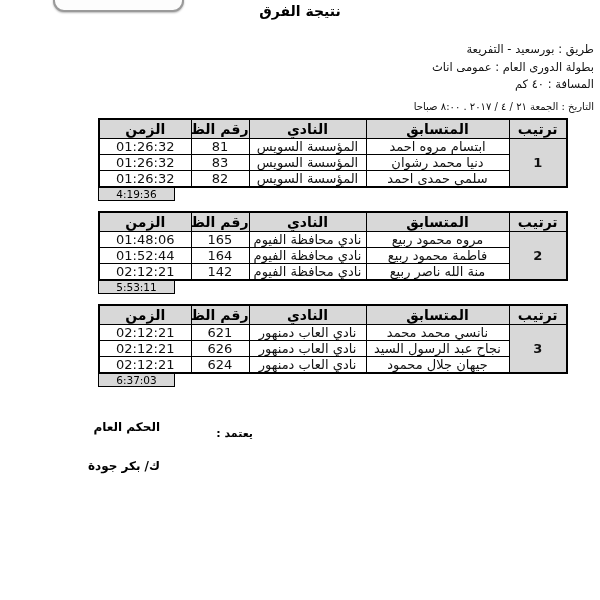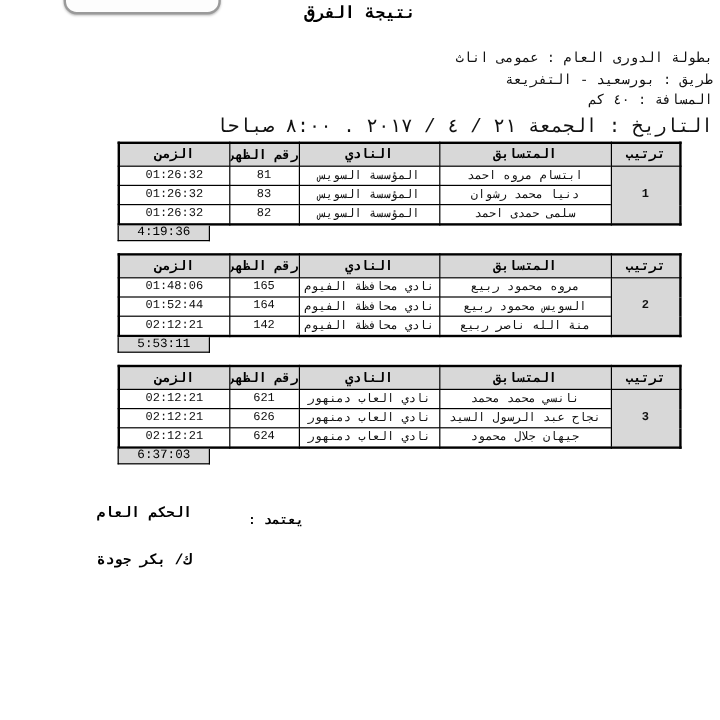--- a/index.html
+++ b/index.html
@@ -1,55 +1,55 @@
 <!DOCTYPE html>
 <html><head>
 <meta charset="utf-8">
 <style>
   html,body{margin:0;padding:0;}
   body{
     width:600px;height:600px;background:#ffffff;
     font-family:"DejaVu Sans",sans-serif;color:#000;
     position:relative;overflow:hidden;
   }
-  .page{position:relative;width:600px;height:600px;background:#fff;font-family:Liberation Mono, monospace;}
+  .page{position:relative;width:600px;height:600px;background:#fff;}
 
   
   .artifact{
     position:absolute;left:53px;top:-17px;width:127px;height:25px;
     border:2px solid #9a9a9a;border-radius:11px;background:#fdfdfd;
     box-shadow:0 1px 2px rgba(0,0,0,.28);
   }
 
   .title{
     position:absolute;left:0;right:0;top:3px;text-align:center;
     font-size:14px;font-weight:bold;direction:rtl;
   }
 
   .info{
     position:absolute;top:41px;right:6px;text-align:right;direction:rtl;
     font-size:11.5px;line-height:17.5px;color:#111;
   }
-  .info .date-line{margin-top:4px;font-size:16px;}
+  .info .date-line{margin-top:4px;font-size:10px;}
 
   .team-block{position:absolute;left:98px;width:468px;}
   .t1{top:118px;} .t2{top:211px;} .t3{top:304px;}
 
   table.results{
     direction:rtl;border-collapse:collapse;width:468px;table-layout:fixed;
     border:2px solid #000;
   }
   table.results th,table.results td{
     border:1px solid #000;text-align:center;vertical-align:middle;
     padding:0;overflow:hidden;white-space:nowrap;
   }
   table.results th{
-    background:#d8d8d8;font-weight:bold;font-size:11px;height:18px;
-  }
-  table.results td{height:15px;font-size:10px;color:#111;}
+    background:#d8d8d8;font-weight:bold;font-size:14px;height:18px;
+  }
+  table.results td{height:15px;font-size:13px;color:#111;}
   td.num{font-size:10.5px;color:#000;direction:ltr;}
   td.rank-cell{
     background:#d8d8d8;font-weight:bold;font-size:12px;color:#000;
   }
   .col-rank{width:58px;} .col-comp{width:143px;} .col-club{width:117px;}
   .col-bib{width:58px;} .col-time{width:92px;}
 
   .total-cell{
     width:77px;height:13px;line-height:13px;box-sizing:border-box;
     border:1px solid #000;border-top:none;background:#d8d8d8;
@@ -72,22 +72,22 @@
 </head>
 <body>
 
 <div class="page">
 
   <div class="artifact"></div>
 
   <div class="title">نتيجة الفرق</div>
 
   <div class="info">
+    <div>طريق : بورسعيد - التفريعة</div>
     <div>بطولة الدورى العام :  عمومى اناث</div>
-    <div>طريق : بورسعيد - التفريعة</div>
     <div>المسافة : ٤٠ كم</div>
     <div class="date-line">التاريخ : الجمعة ٢١ / ٤ / ٢٠١٧  .  ٨:٠٠ صباحا</div>
   </div>
 
   <div class="team-block t1">
     <table class="results">
       <colgroup>
         <col class="col-rank">
           <col class="col-comp">
           <col class="col-club">
@@ -144,21 +144,21 @@
         <th>الزمن</th>
       </tr>
       <tr>
         <td class="rank-cell" rowspan="3">2</td>
         <td>مروه محمود ربيع</td>
         <td>نادي محافظة الفيوم</td>
         <td class="num">165</td>
         <td class="num">01:48:06</td>
       </tr>
       <tr>
-        <td>السويس محمود ربيع</td>
+        <td>فاطمة محمود ربيع</td>
         <td>نادي محافظة الفيوم</td>
         <td class="num">164</td>
         <td class="num">01:52:44</td>
       </tr>
       <tr>
         <td>منة الله ناصر ربيع</td>
         <td>نادي محافظة الفيوم</td>
         <td class="num">142</td>
         <td class="num">02:12:21</td>
       </tr>

